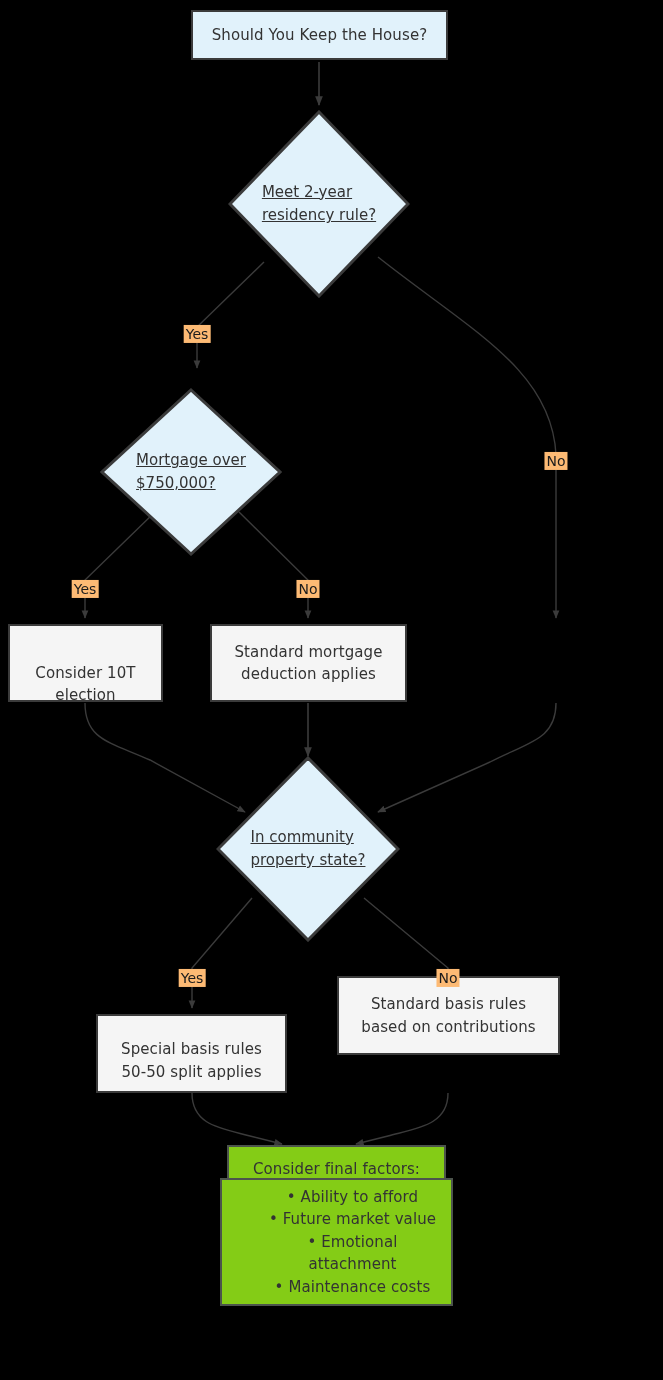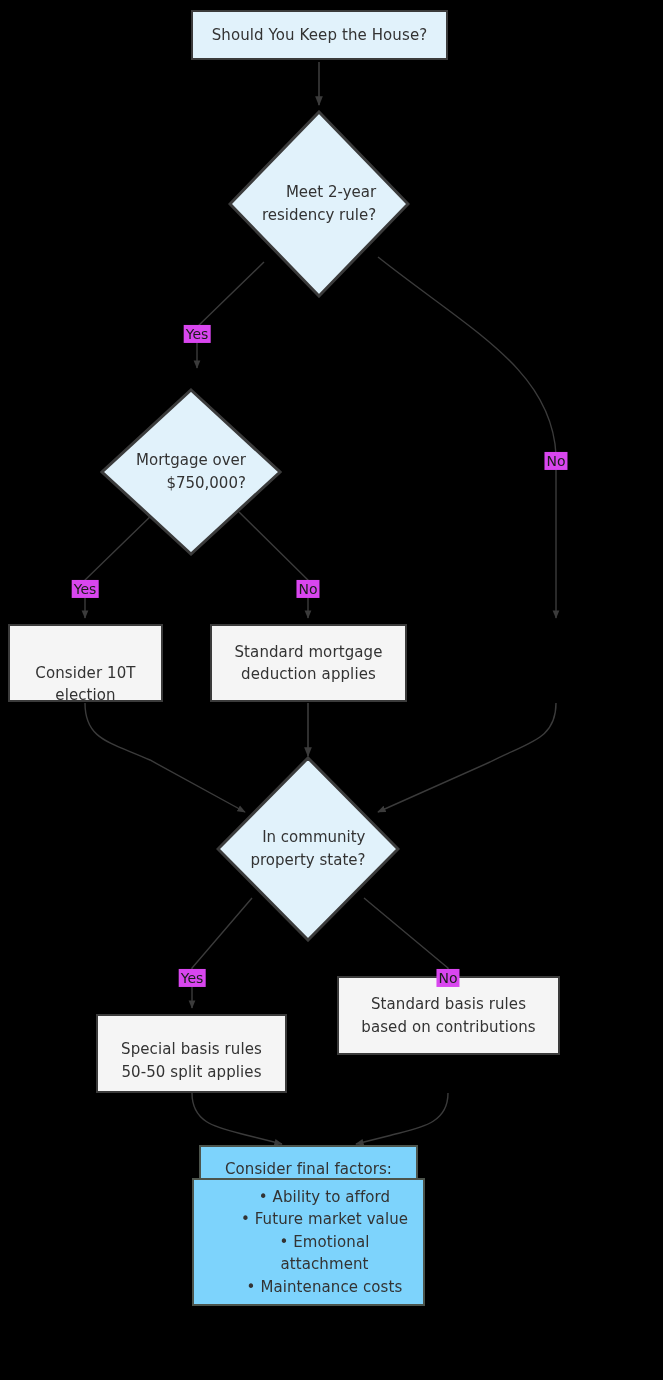--- a/index.html
+++ b/index.html
@@ -42,46 +42,48 @@
   }
   .rect {
     border: 2px solid #3b3b3b;
     background: #f5f5f5;
   }
   .rect.blue {
     background: #e1f2fb;
     border-color: #3b3b3b;
   }
   .rect.green {
-    background: #7dd3fc;
+    background: #84cc16;
     border-color: #4c544c;
+    margin-left: 28px;
   }
   .diamond-wrap {
     position: absolute;
   }
   .diamond-wrap svg {
     position: absolute;
     left: 0;
     top: 0;
   }
   .diamond-label {
     position: absolute;
     inset: 0;
     display: flex;
     align-items: center;
     justify-content: center;
-    text-align: right;
+    text-align: left;
     color: #333333;
     font-size: 15px;
     line-height: 1.55;
     pointer-events: none;
+    text-decoration: underline;
   }
   .edge-label {
     position: absolute;
-    background: #d946ef;
+    background: #fdba74;
     color: #1c1c1c;
     font-size: 14px;
     line-height: 1.15;
     padding: 1px 2px;
     white-space: nowrap;
     transform: translate(-50%, -50%);
   }
   .bullets {
     display: block;
     padding: 0 12px;

